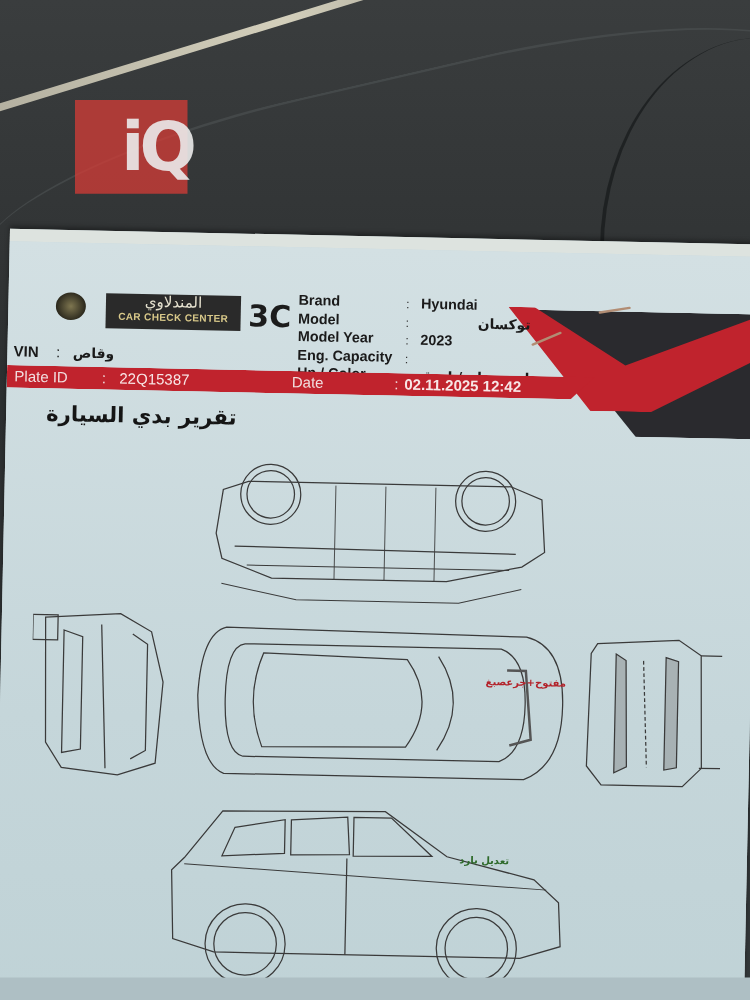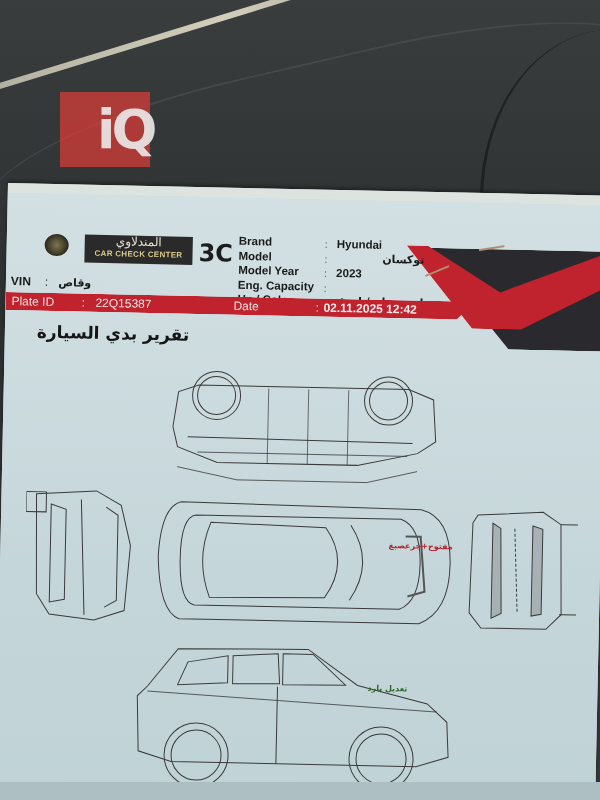--- a/index.html
+++ b/index.html
@@ -33,21 +33,21 @@
   }
   .bg-arc {
     position: absolute; left: 480px; top: 30px;
     width: 260px; height: 340px;
     border-left: 3px solid #16191a;
     border-radius: 50%;
     opacity: 0.7;
   }
   
   .watermark {
-    position: absolute; left: 60px; top: 92px;
+    position: absolute; left: 60px; top: 80px;
     width: 90px; height: 75px;
     background: rgba(214, 60, 55, 0.75);
     color: rgba(235,235,235,0.9);
     font-family: "DejaVu Sans", sans-serif;
     font-weight: bold;
     font-size: 54px;
     line-height: 75px;
     text-align: center;
     letter-spacing: -4px;
     padding-left: 37px;

